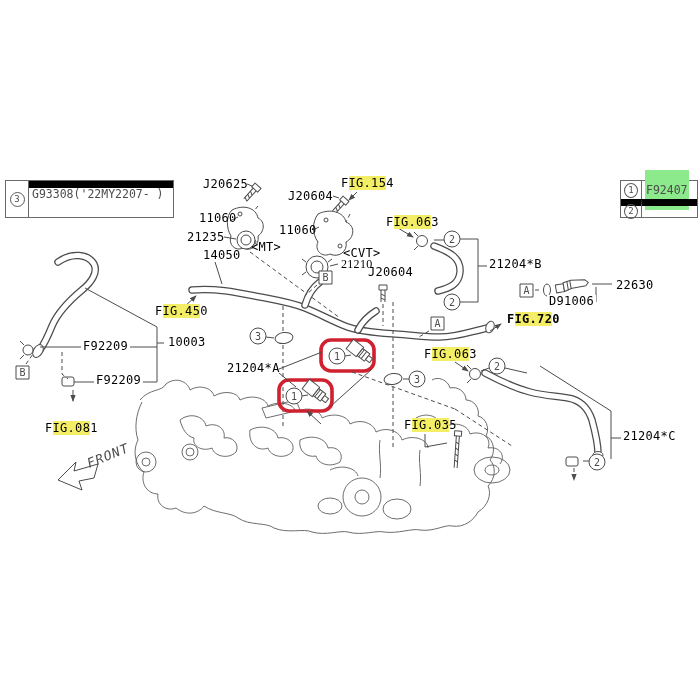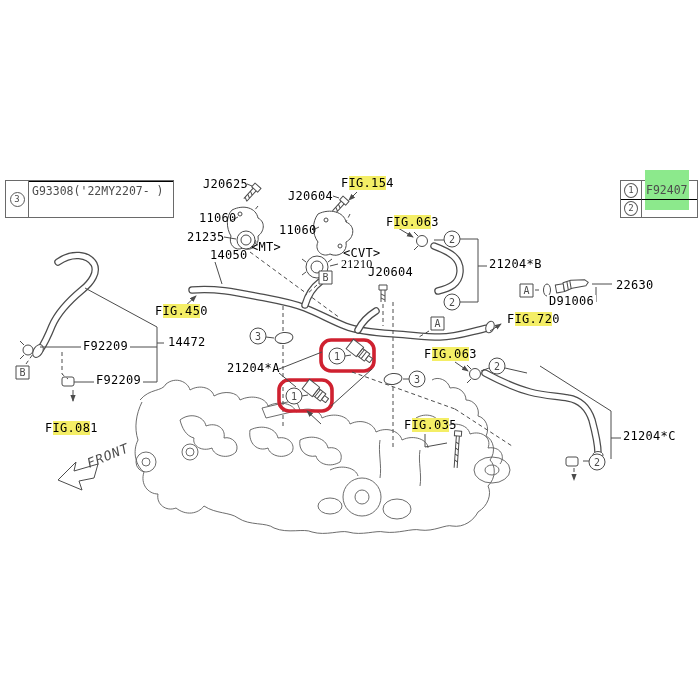--- a/index.html
+++ b/index.html
@@ -6,21 +6,21 @@
   #stage{position:relative;width:700px;height:700px;background:#ffffff;overflow:hidden;
          font-family:"DejaVu Sans Mono", monospace;}
   #art{position:absolute;left:0;top:0;}
   .lbl{position:absolute;font:12px "DejaVu Sans Mono", monospace;color:#000000;
        letter-spacing:.3px;white-space:pre;line-height:13px;}
   .onln{background:#fff;padding:0 2px;text-align:right;}
   .hl-y{background:#f4ee66;text-align:right;}
   .hl-g{background:#8ce98c;padding:13px 1px;}
   .legend{position:absolute;border:1px solid #6a6a6a;background:#fff;display:grid;color:#4c4c4c;}
   .legend .cell{display:flex;align-items:center;justify-content:flex-start;
-                border-top:1px solid #000000;padding:0 3px;font:11.5px "DejaVu Sans Mono", monospace;}
+                border-top:7px solid #000000;padding:0 3px;font:11.5px "DejaVu Sans Mono", monospace;}
   .legend .cell.first{border-top:none;}
   .legend .mk{justify-content:center;border-right:1px solid #6a6a6a;}
   .cnum{display:inline-block;width:13px;height:13px;border:1px solid #5a5a5a;border-radius:50%;
         font:9px "DejaVu Sans Mono", monospace;line-height:13px;text-align:center;color:#4c4c4c;}
   .front{position:absolute;left:86px;top:448px;font:italic 13px "DejaVu Sans Mono", monospace;
          color:#4c4c4c;transform:rotate(-22deg);letter-spacing:1px;}
   svg text{font-family:"DejaVu Sans Mono", monospace;fill:#4c4c4c;}
   svg .ln{stroke:#4c4c4c;stroke-width:1;fill:none;}
   svg .dash{stroke:#4c4c4c;stroke-width:1;fill:none;stroke-dasharray:4 3;}
   svg .tube-o{stroke:#4c4c4c;stroke-width:7.5;fill:none;stroke-linecap:round;stroke-linejoin:round;}
@@ -268,33 +268,33 @@
 
 <div class="lbl" style="left:203px;top:178px;">J20625</div>
 <div class="lbl" style="left:288px;top:190px;">J20604</div>
 <div class="lbl" style="left:199px;top:212px;">11060</div>
 <div class="lbl" style="left:187px;top:231px;text-align:center;">21235</div>
 <div class="lbl" style="left:251px;top:241px;">&lt;MT&gt;</div>
 <div class="lbl" style="left:279px;top:224px;">11060</div>
 <div class="lbl" style="left:343px;top:247px;">&lt;CVT&gt;</div>
 <div class="lbl" style="left:341px;top:258px;font-family:Liberation Serif, serif;">21210</div>
 <div class="lbl" style="left:368px;top:266px;">J20604</div>
-<div class="lbl" style="left:210px;top:249px;">14050</div>
-<div class="lbl onln" style="left:166px;top:336px;">14472</div>
+<div class="lbl" style="left:203px;top:249px;">14050</div>
+<div class="lbl onln" style="left:166px;top:336px;">10003</div>
 <div class="lbl onln" style="left:81px;top:340px;">F92209</div>
 <div class="lbl onln" style="left:94px;top:374px;">F92209</div>
 <div class="lbl" style="left:227px;top:362px;">21204*A</div>
 <div class="lbl" style="left:489px;top:258px;">21204*B</div>
 <div class="lbl" style="left:623px;top:430px;">21204*C</div>
 <div class="lbl" style="left:616px;top:279px;">22630</div>
 <div class="lbl onln" style="left:547px;top:295px;">D91006</div>
 
 <div class="lbl" style="left:341px;top:177px;"><span>F</span><span class="hl-y">IG.15</span><span>4</span></div>
 <div class="lbl" style="left:386px;top:216px;"><span>F</span><span class="hl-y">IG.06</span><span>3</span></div>
 <div class="lbl" style="left:155px;top:305px;"><span>F</span><span class="hl-y">IG.45</span><span>0</span></div>
 <div class="lbl" style="left:45px;top:402px;margin-top:20px;"><span>F</span><span class="hl-y">IG.08</span><span>1</span></div>
-<div class="lbl" style="left:507px;top:313px;"><span>F</span><span class="hl-y">IG.72</span><span>0</span></div>
+<div class="lbl" style="left:507px;top:313px;font-weight:bold;"><span>F</span><span class="hl-y">IG.72</span><span>0</span></div>
 <div class="lbl" style="left:424px;top:348px;"><span>F</span><span class="hl-y">IG.06</span><span>3</span></div>
 <div class="lbl" style="left:404px;top:419px;"><span>F</span><span class="hl-y">IG.03</span><span>5</span></div>
 
 <div class="front">FRONT</div>
 
 </div>
 
 </body></html>

